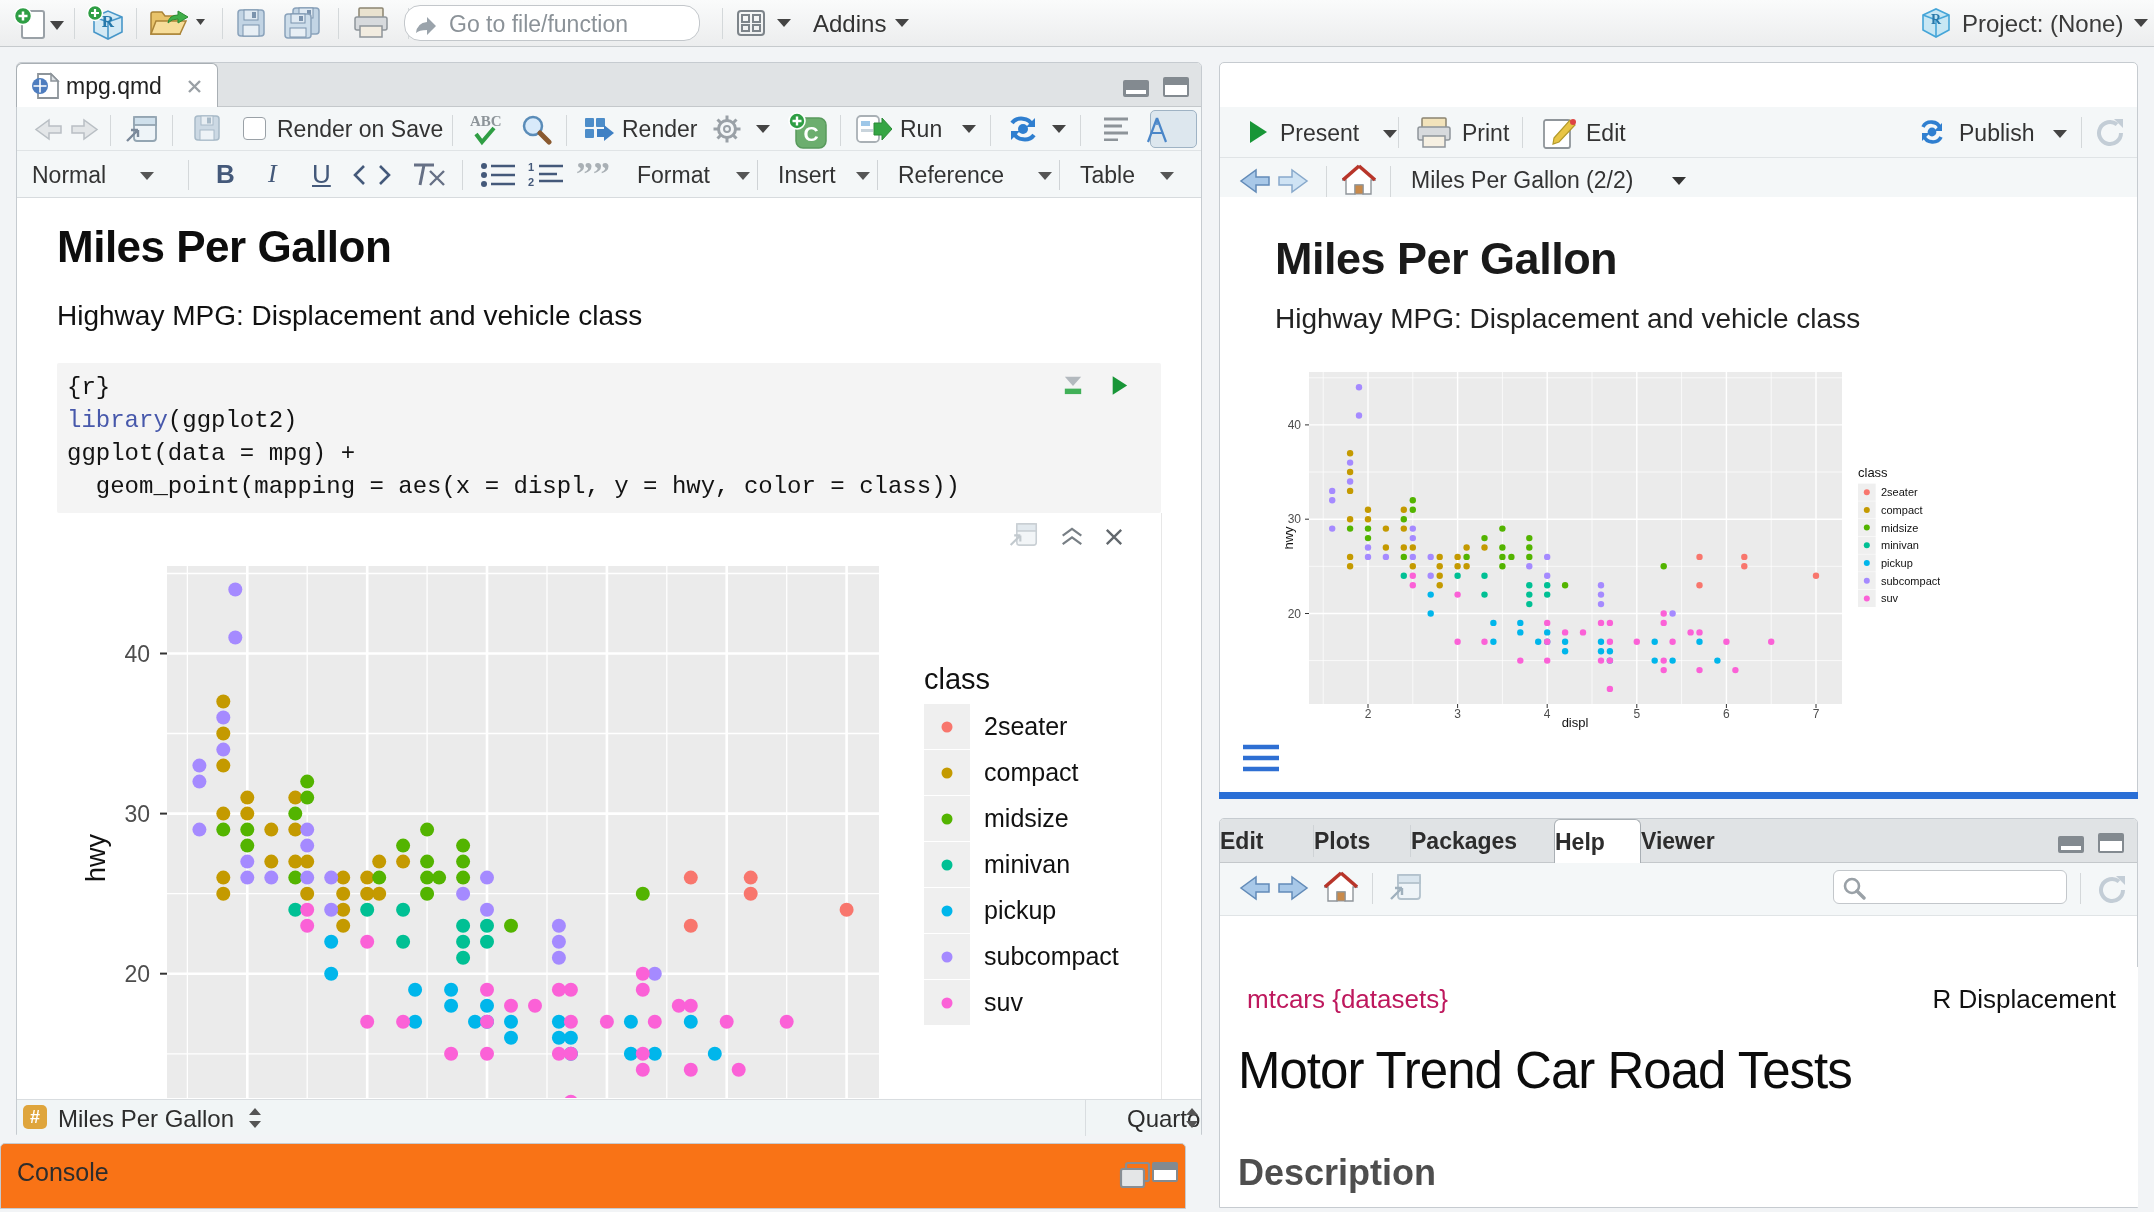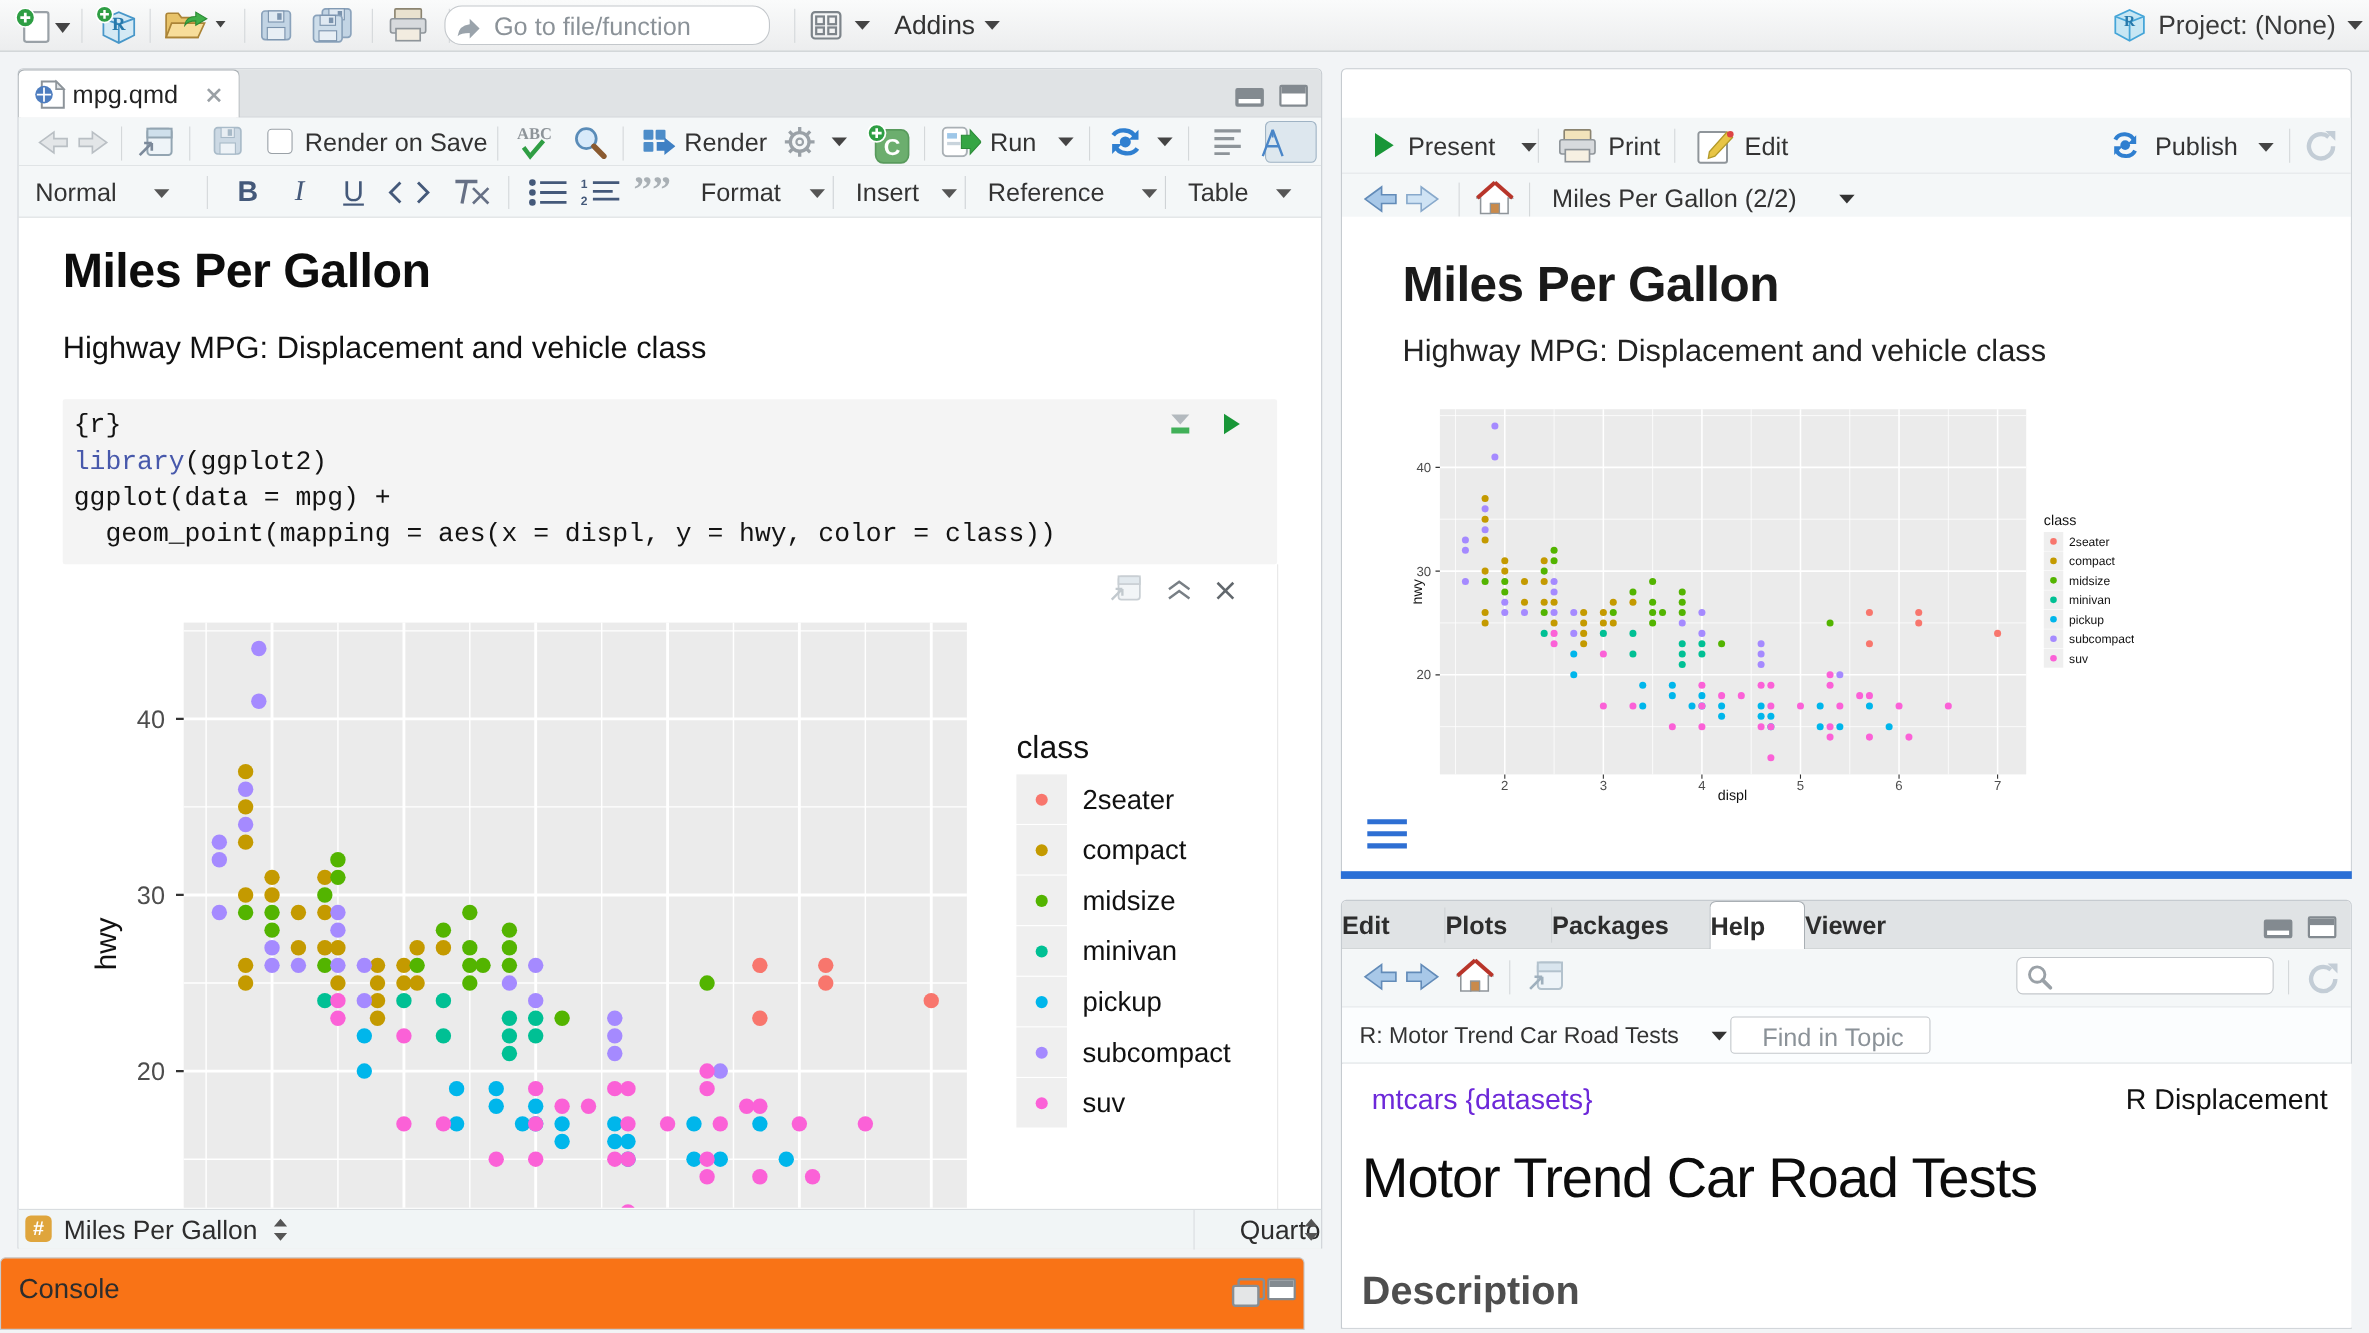--- a/index.html
+++ b/index.html
@@ -785,27 +785,20 @@
        <circle cx="10" cy="10" r="7" fill="none" stroke="#9aa1a7" stroke-width="2.6"></circle>
        <path d="M15 15 L22 22" stroke="#9aa1a7" stroke-width="3.4" stroke-linecap="round"></path>
      </svg>
    </div>
    <div class="sep" style="left:860px;top:10px"></div>
    <svg class="abs" style="left:876px;top:11px" width="32" height="32" viewBox="0 0 32 32">
      <path d="M27 16 a11 11 0 1 1 -4 -8.5" fill="none" stroke="#c3cdd6" stroke-width="4"></path>
      <path d="M20 2 h9 v9 z" fill="#c3cdd6"></path>
    </svg>
  </div>
- <div class="toolbar" style="top:97px;height:51px;background:#fbfdfe;border-bottom:1px solid #d7dbde">
-   <div class="abs" style="left:16px;top:14px;font-size:21px;color:#333">R: Motor Trend Car Road Tests</div>
-   <span class="caret abs" style="left:336px;top:22px;border-top-color:#333"></span>
-   <div class="abs" style="left:353px;top:8px;width:182px;height:34px;background:#fff;border:1px solid #c3c7cb;border-radius:4px">
-     <div class="abs" style="left:28px;top:5px;font-size:23px;color:#8b9298">Find in Topic</div>
-   </div>
- </div>
 
  <div class="abs" style="left:1px;top:148px;width:917px;height:240px;background:#fff;overflow:hidden">
-   <div class="abs" style="left:26px;top:17px;font-size:26px;color:#6d28d9">mtcars {datasets}</div>
+   <div class="abs" style="left:26px;top:17px;font-size:26px;color:#be185d">mtcars {datasets}</div>
    <div class="abs" style="right:22px;top:17px;font-size:26px;color:#111">R Displacement</div>
    <div class="abs" style="left:17px;top:74px;font-size:51px;letter-spacing:-1px;color:#0c0c0c">Motor Trend Car Road Tests</div>
    <div class="abs" style="left:17px;top:185px;font-size:36px;font-weight:bold;color:#4e4e4e">Description</div>
  </div>
 </div>
 
 </body></html>

